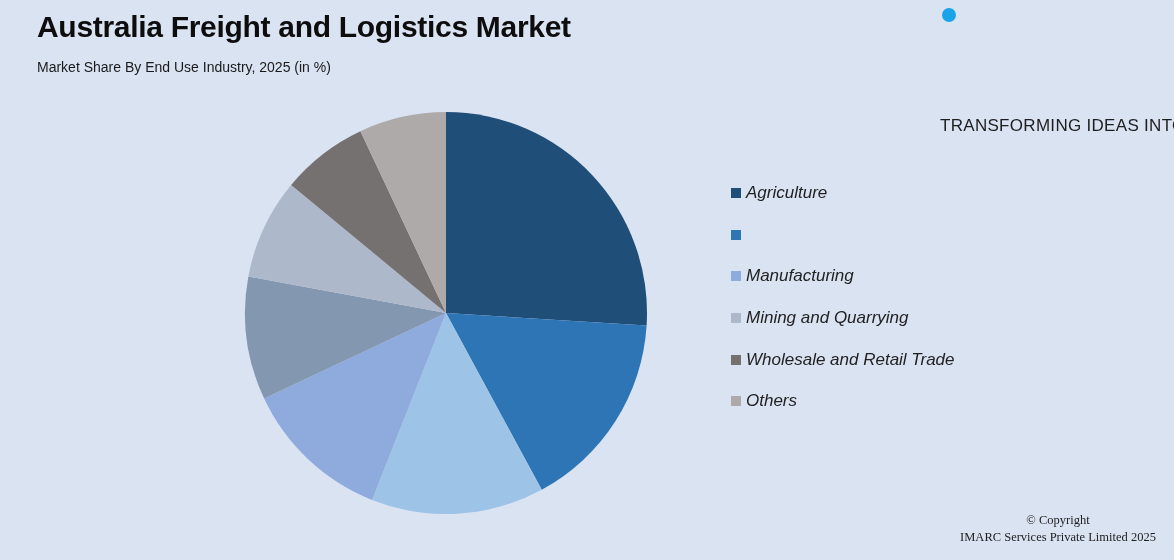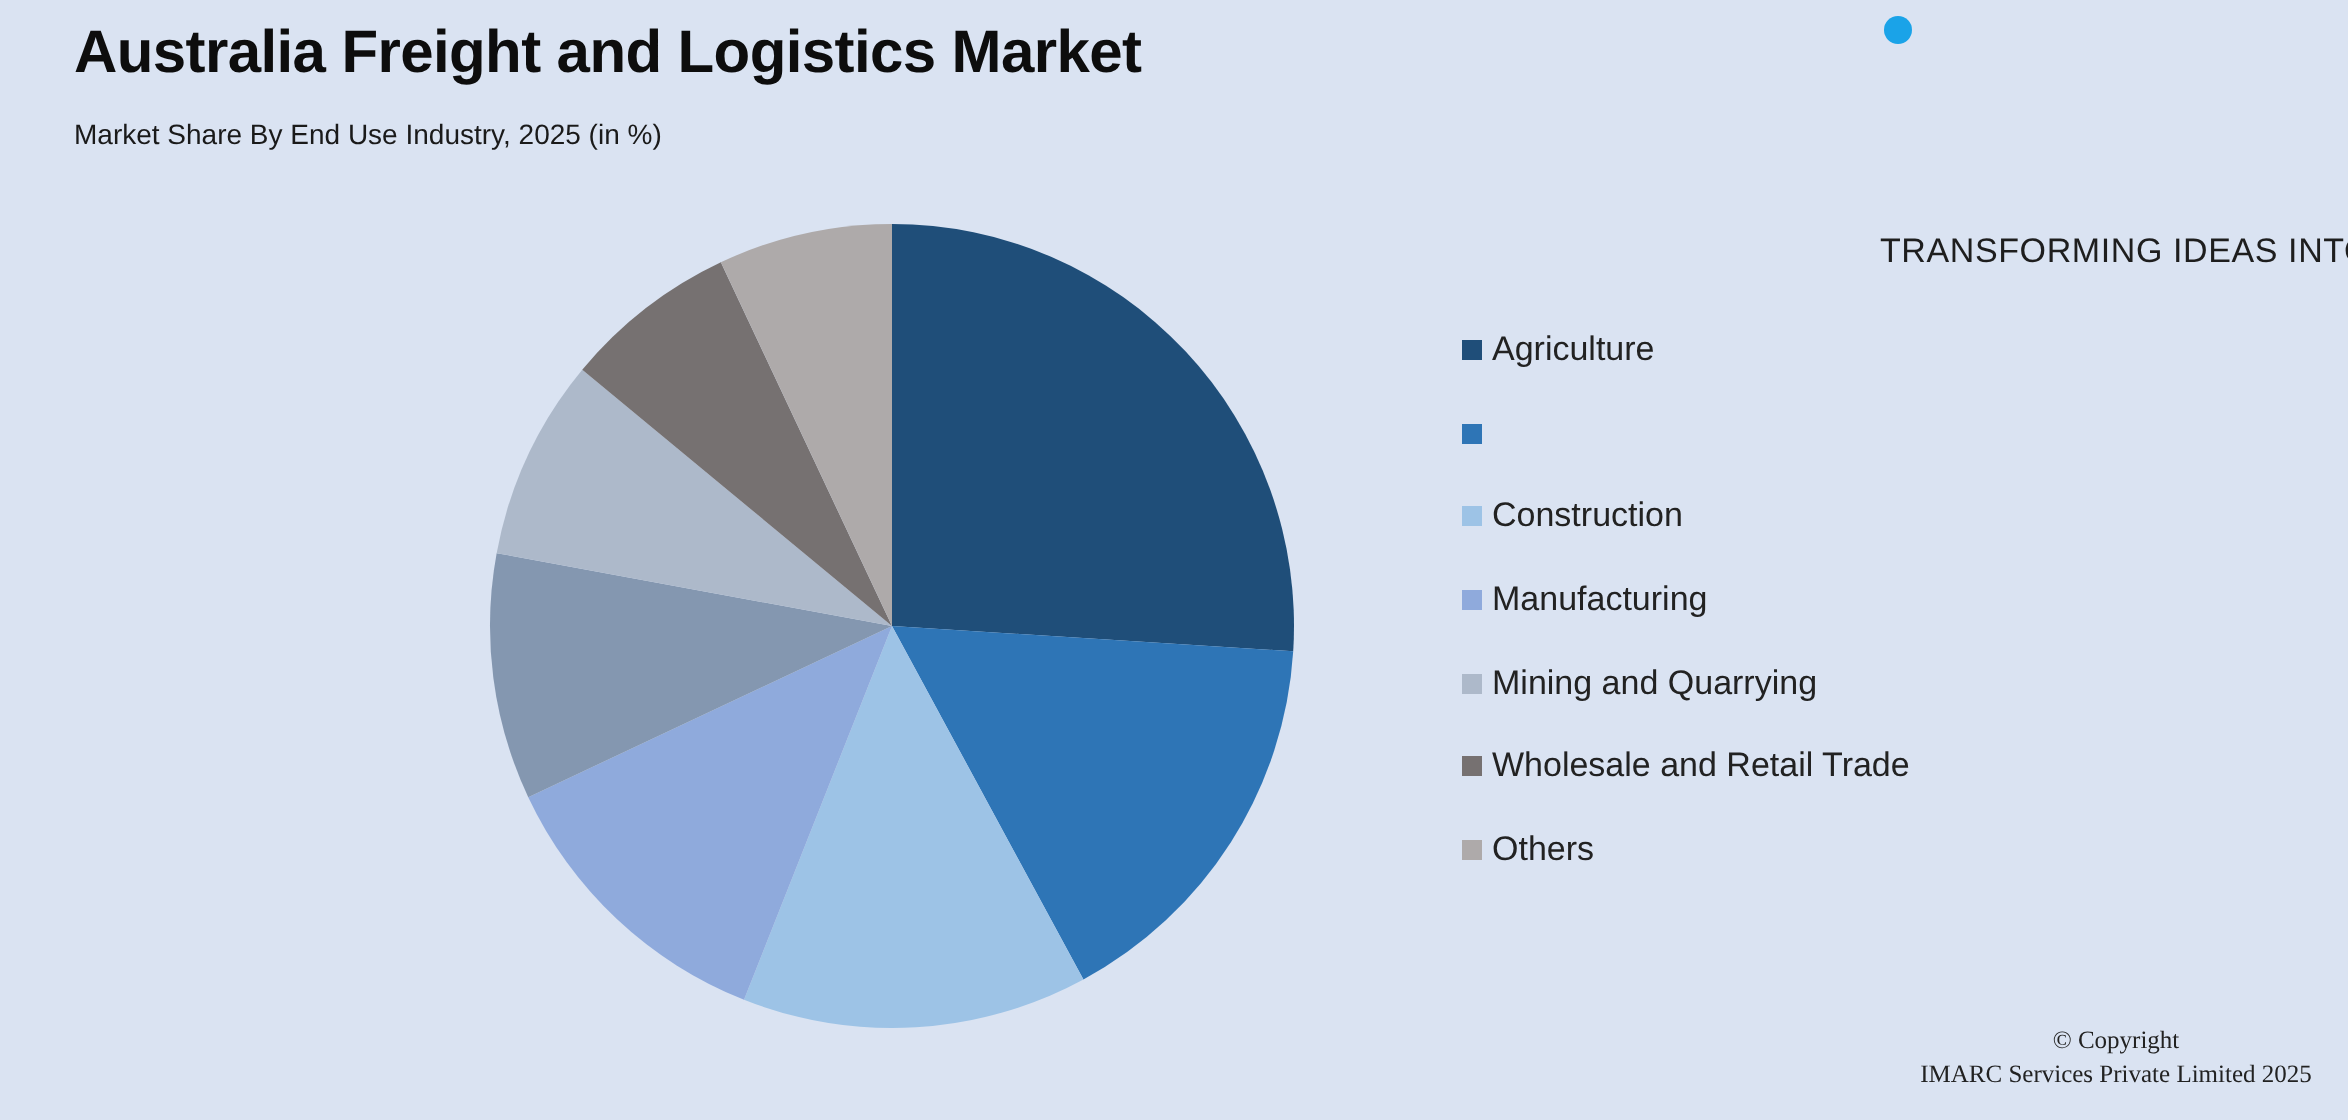--- a/index.html
+++ b/index.html
@@ -32,21 +32,21 @@
     border-radius: 50%; background: #1aa3e8;
   }
   .logo-tag {
     position: absolute; left: 4px; top: 82px;
     font-size: 17px; font-weight: normal; color: #1e1e1e; letter-spacing: 0.3px;
     white-space: nowrap;
     margin-top: 28px;
   }
   .pie-wrap { position: absolute; left: 0; top: 0; }
   .legend {
-    position: absolute; left: 731px; top: 154px;
+    position: absolute; left: 731px; top: 172px; font-style: italic;
   }
   .legend-item {
     display: flex; align-items: center; height: 41.7px;
   }
   .legend-swatch { width: 10px; height: 10px; margin-right: 5px; }
   .legend-label { font-size: 17px; color: #222; }
   .copyright {
     position: absolute; left: 950px; top: 512px; width: 216px;
     text-align: center; font-size: 12.5px; color: #222; line-height: 17px; font-family: Liberation Serif, serif;
   }
@@ -75,24 +75,20 @@
 
 <div class="legend" id="legend">
     <div class="legend-item">
       <span class="legend-swatch" style="background: rgb(31, 78, 121);"></span>
       <span class="legend-label">Agriculture</span>
     </div>
     <div class="legend-item">
       <span class="legend-swatch" style="background: rgb(46, 117, 182);"></span>
     </div>
     <div class="legend-item">
-      <span class="legend-swatch" style="background: rgb(157, 195, 230);"></span>
-      <span class="legend-label">Construction</span>
-    </div>
-    <div class="legend-item">
       <span class="legend-swatch" style="background: rgb(143, 170, 220);"></span>
       <span class="legend-label">Manufacturing</span>
     </div>
     <div class="legend-item">
       <span class="legend-swatch" style="background: rgb(173, 185, 202);"></span>
       <span class="legend-label">Mining and Quarrying</span>
     </div>
     <div class="legend-item">
       <span class="legend-swatch" style="background: rgb(118, 113, 113);"></span>
       <span class="legend-label">Wholesale and Retail Trade</span>

